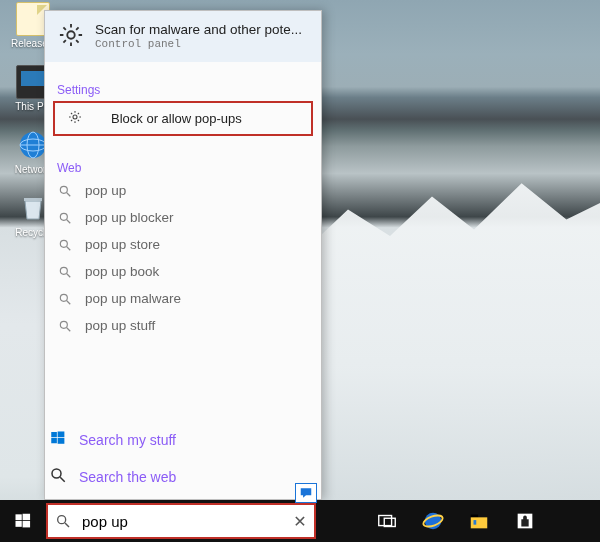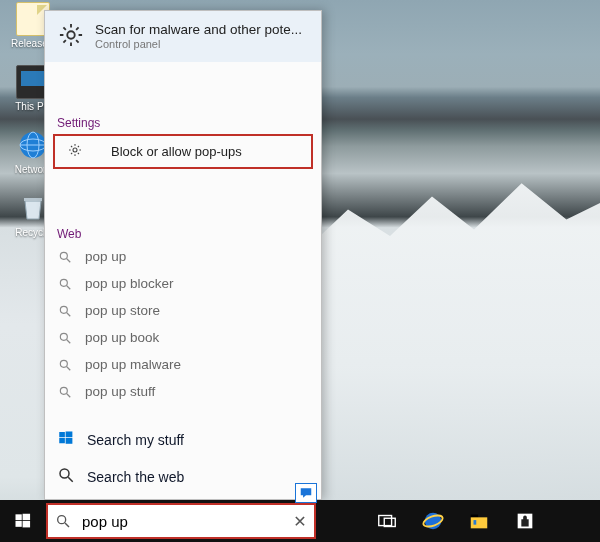--- a/index.html
+++ b/index.html
@@ -50,34 +50,34 @@
     width: 278px; height: 490px;
     background: #fbfbfb;
     border: 1px solid #bfbfbf;
     box-shadow: 3px 0 10px rgba(0,0,0,.25);
     display: flex; flex-direction: column;
   }
   .best-match { background: #eaf1f8; padding: 10px 12px 10px 12px; display:flex; align-items:center; gap:10px; }
   .gear-lg svg { width:28px; height:28px; stroke:#333; }
   .bm-text { line-height:1.2; }
   .bm-title { font-size:13.5px; color:#222; }
-  .bm-sub { font-size:11px; color:#777; }
-
-  .section-label { font-size:12px; color:#701a75; padding: 21px 12px 2px; margin-top: 33px; }
+  .bm-sub { font-size:11px; color:#777;font-family:Liberation Mono, monospace; }
+
+  .section-label { font-size:12px; color:#8b5cf6; padding: 21px 12px 2px; }
 
   .settings-row { display:flex; align-items:center; gap:28px; padding:6px 12px; margin:2px 8px 4px; cursor:pointer; }
   .gear-sm svg { width:16px; height:16px; stroke:#444; }
   .redbox { border: 2px solid #c03028; }
 
   .sugg-list { flex:1; overflow:hidden; }
   .sugg { display:flex; align-items:center; gap:12px; padding:6px 12px; color:#666; cursor:pointer; font-size:13.5px; }
   .sugg .si { width:16px; display:flex; justify-content:center; }
   .sugg .si svg { width:14px; height:14px; stroke:#8a8a8a; }
   .panel-footer { border-top: 0; margin-top:auto; padding-bottom:4px; }
-  .foot-row { display:flex; align-items:center; gap:12px; padding:8px 12px; cursor:pointer; font-size:14px; color:#0f172a; }
+  .foot-row { display:flex; align-items:center; gap:12px; padding:8px 4px; cursor:pointer; font-size:14px; color:#8b5cf6; }
   .foot-row svg { width:18px; height:18px; }
 
   
   .taskbar { position:absolute; left:0; right:0; bottom:0; height:42px; background:#111; display:flex; align-items:stretch; }
   .start { width:46px; display:flex; align-items:center; justify-content:center; cursor:pointer; }
   .start svg{ width:20px; height:20px; fill:#fff;}
   .searchbox { width:270px; background:#fff; margin: 3px 0 3px 0; display:flex; align-items:center; border:2px solid #c03028; position:relative;}
   .search-icon-inbox{ width:30px; display:flex; align-items:center; justify-content:center;}
   .search-icon-inbox svg{ width:16px; height:16px; stroke:#555; }
   .searchbox input { flex:1; border:none; outline:none; font-size:15px; font-family:inherit; background:transparent; padding:0 4px;}

